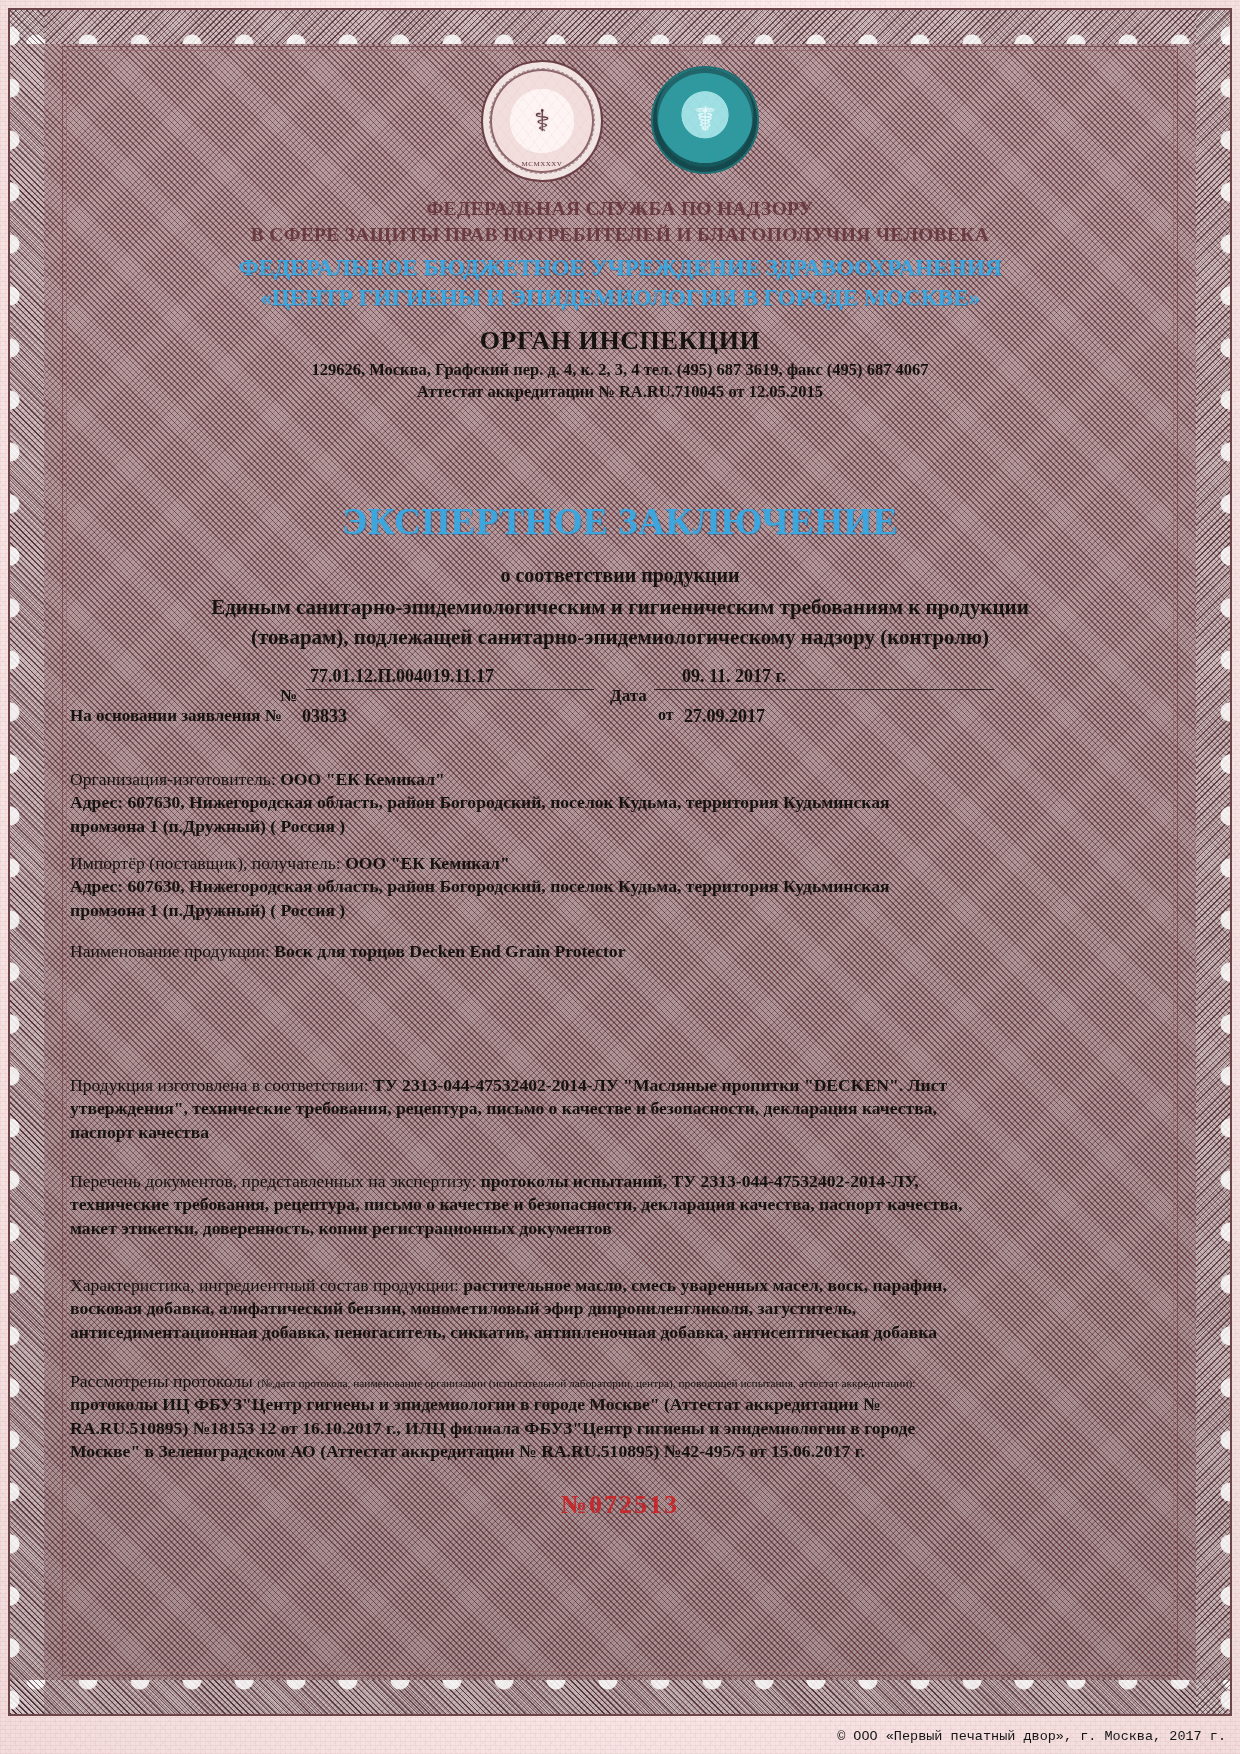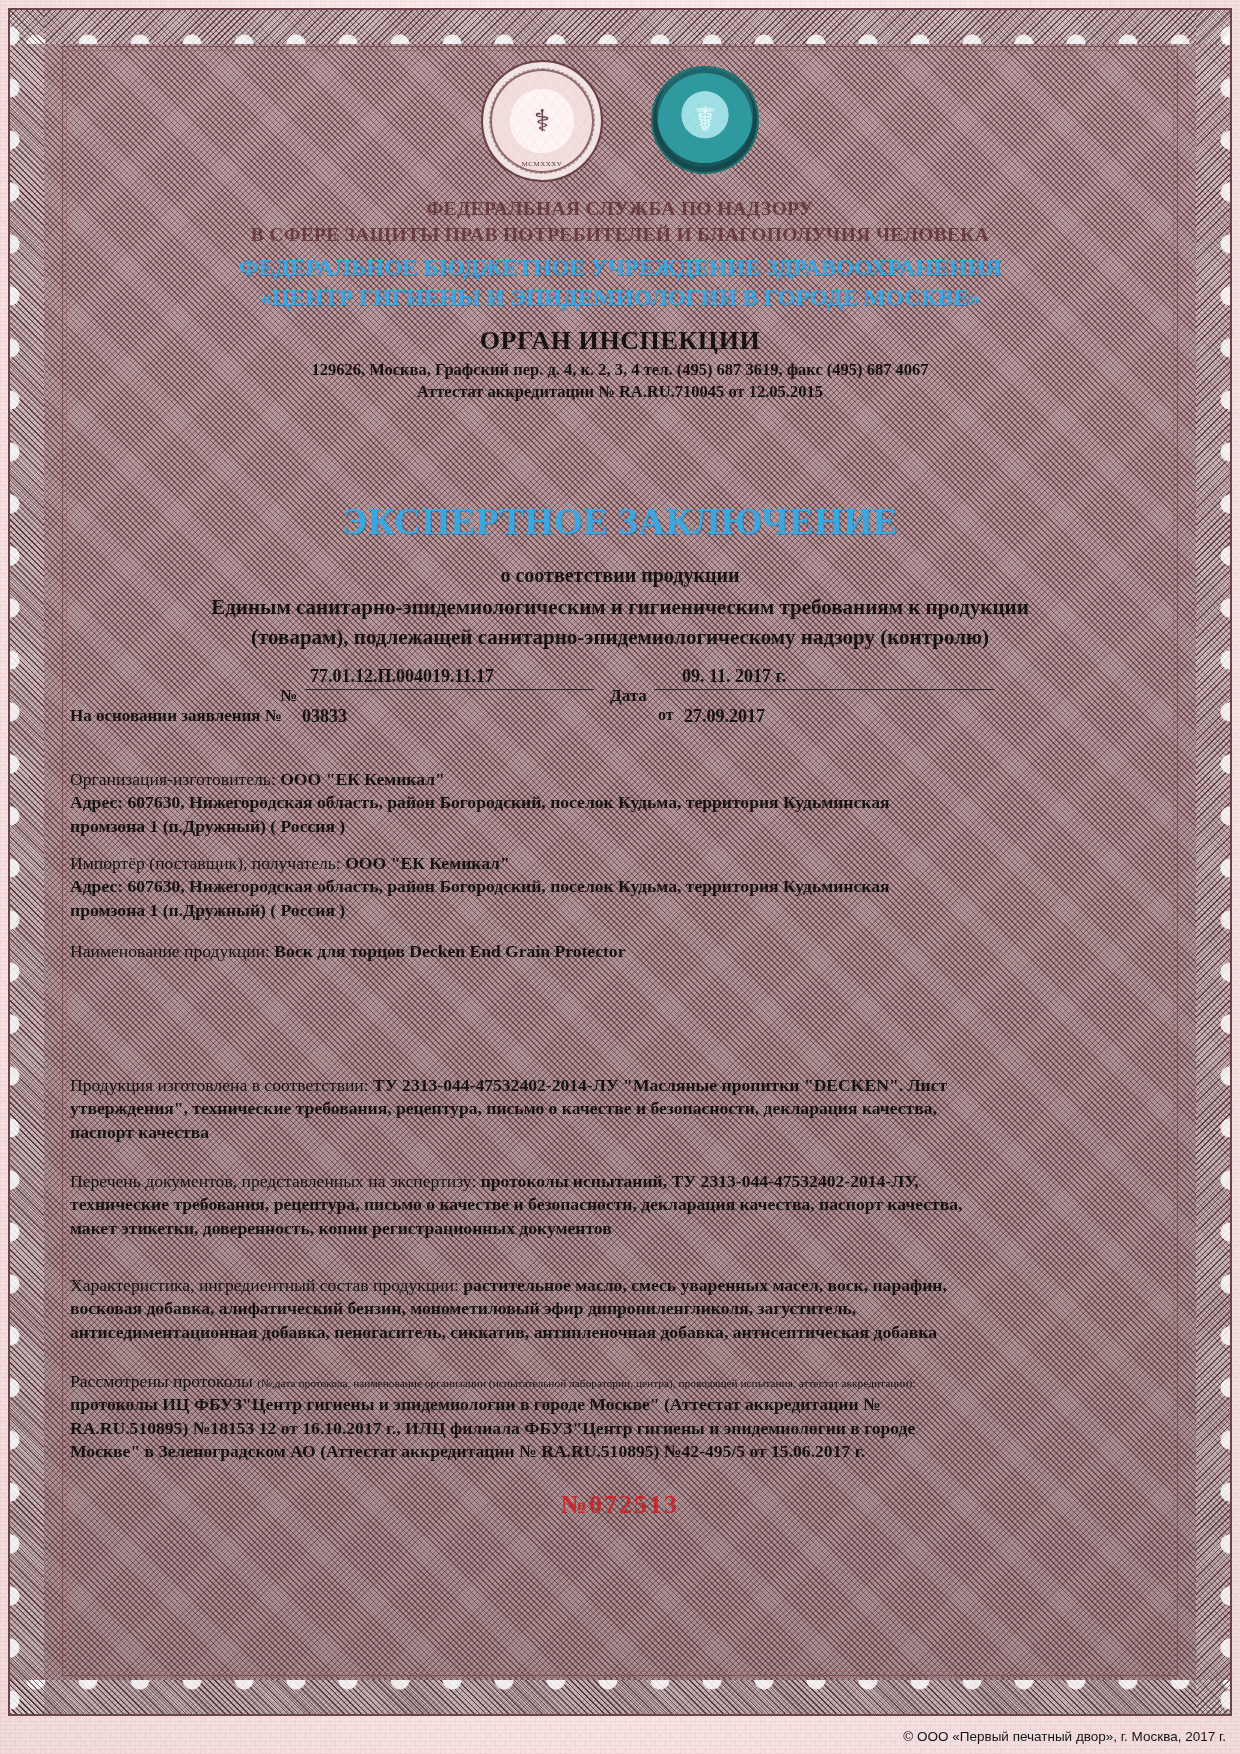--- a/index.html
+++ b/index.html
@@ -176,21 +176,21 @@
   
   .formno{
     position:absolute;top:1438px;left:0;right:0;text-align:center;
     font-size:26px;font-weight:bold;color:#c6282c;letter-spacing:2px;
     font-family:"Liberation Serif",serif;
   }
 
   
   .footer{
     position:absolute;right:14px;bottom:10px;
-    font-size:13.5px;color:#141414;font-family:Liberation Sans, sans-serif;
+    font-size:13.5px;color:#141414;font-family:Liberation Mono, monospace;
   }
 </style>
 </head>
 <body>
 
 <div class="page">
 
   <div class="frame-outer">
     <div class="frame-wave-top"></div>
     <div class="frame-wave-bottom"></div>

